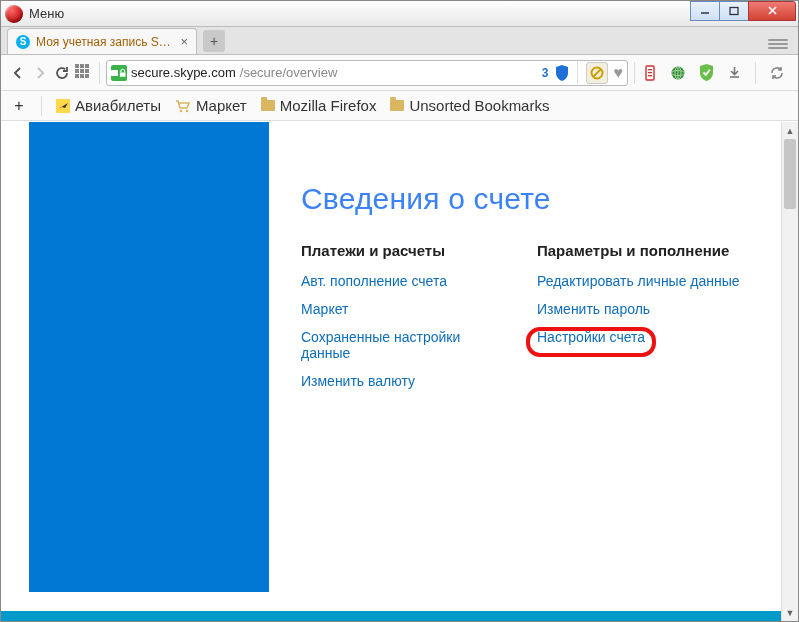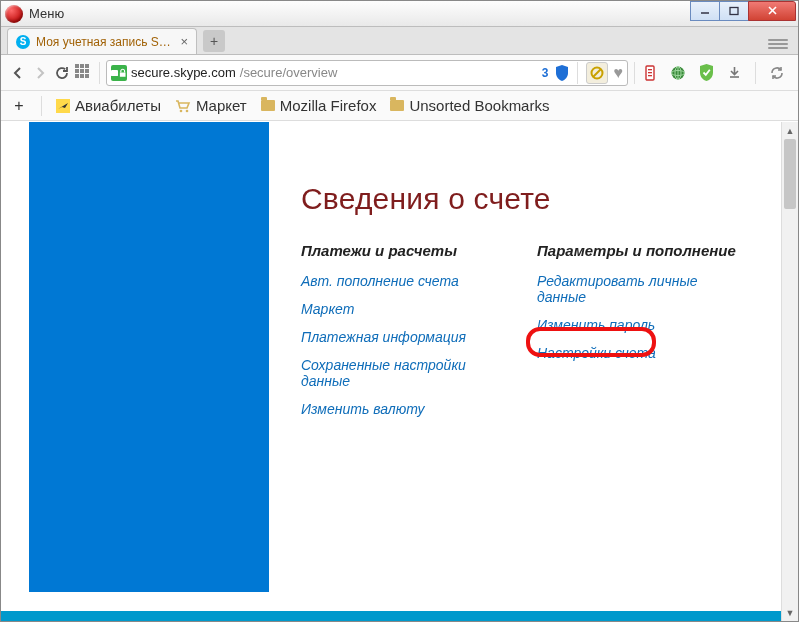--- a/index.html
+++ b/index.html
@@ -58,23 +58,23 @@
 .viewport { position:absolute; top:121px; left:0; right:0; bottom:0; display:flex;}
 .page-scroll { flex:1; overflow:hidden; background:#fff; position:relative;}
 .scrollbar { width:17px; background:#f1f1f1; border-left:1px solid #ddd; display:flex; flex-direction:column;}
 .scroll-arrow{ height:17px; display:flex;align-items:center;justify-content:center; font-size:9px; color:#666; background:#f1f1f1;}
 .scroll-track{ flex:1; position:relative;}
 .scroll-thumb{ position:absolute; left:2px; right:2px; top:0; height:70px; background:#c6c6c6; border-radius:2px;}
 
 .page { position:absolute; inset:0; background:#fff;}
 .blue-sidebar { position:absolute; left:28px; top:0; width:240px; height:470px; background:#0078d4;}
 .content-main { position:absolute; left:300px; top:60px; right:20px;}
-.h1 { font-size:30px; font-weight:300; color:#7f1d1d; margin-bottom:26px; letter-spacing:.2px;}
+.h1 { font-size:30px; font-weight:300; color:#3b82f6; margin-bottom:26px; letter-spacing:.2px;}
 .cols { display:flex; gap:26px;}
-.col { width:210px;font-style:italic;}
+.col { width:210px;}
 .h2 { font-size:15px; font-weight:600; color:#222; margin-bottom:14px;}
 .link { display:block; color:#0f6db9; font-size:14px; margin-bottom:12px; cursor:pointer; text-decoration:none;}
 .highlight { position:absolute; border:4px solid #e11; border-radius:14px; pointer-events:none;}
 .footer-stripe{ position:absolute; left:0; right:17px; bottom:0; height:14px; background:#0099cc; border-top:4px solid #fff;}
 
 svg{display:block;}
 </style>
 </head>
 <body>
 
@@ -242,21 +242,20 @@
   <div class="page-scroll">
     <div class="page">
       <div class="blue-sidebar"></div>
       <div class="content-main">
         <div class="h1">Сведения о счете</div>
         <div class="cols">
           <div class="col">
             <div class="h2">Платежи и расчеты</div>
             <a class="link">Авт. пополнение счета</a>
             <a class="link">Маркет</a>
-            <a class="link">Платежная информация</a>
             <a class="link">Сохраненные настройки данные</a>
             <a class="link">Изменить валюту</a>
           </div>
           <div class="col">
             <div class="h2">Параметры и пополнение</div>
             <a class="link">Редактировать личные данные</a>
             <a class="link">Изменить пароль</a>
             <a class="link">Настройки счета</a>
           </div>
         </div>

